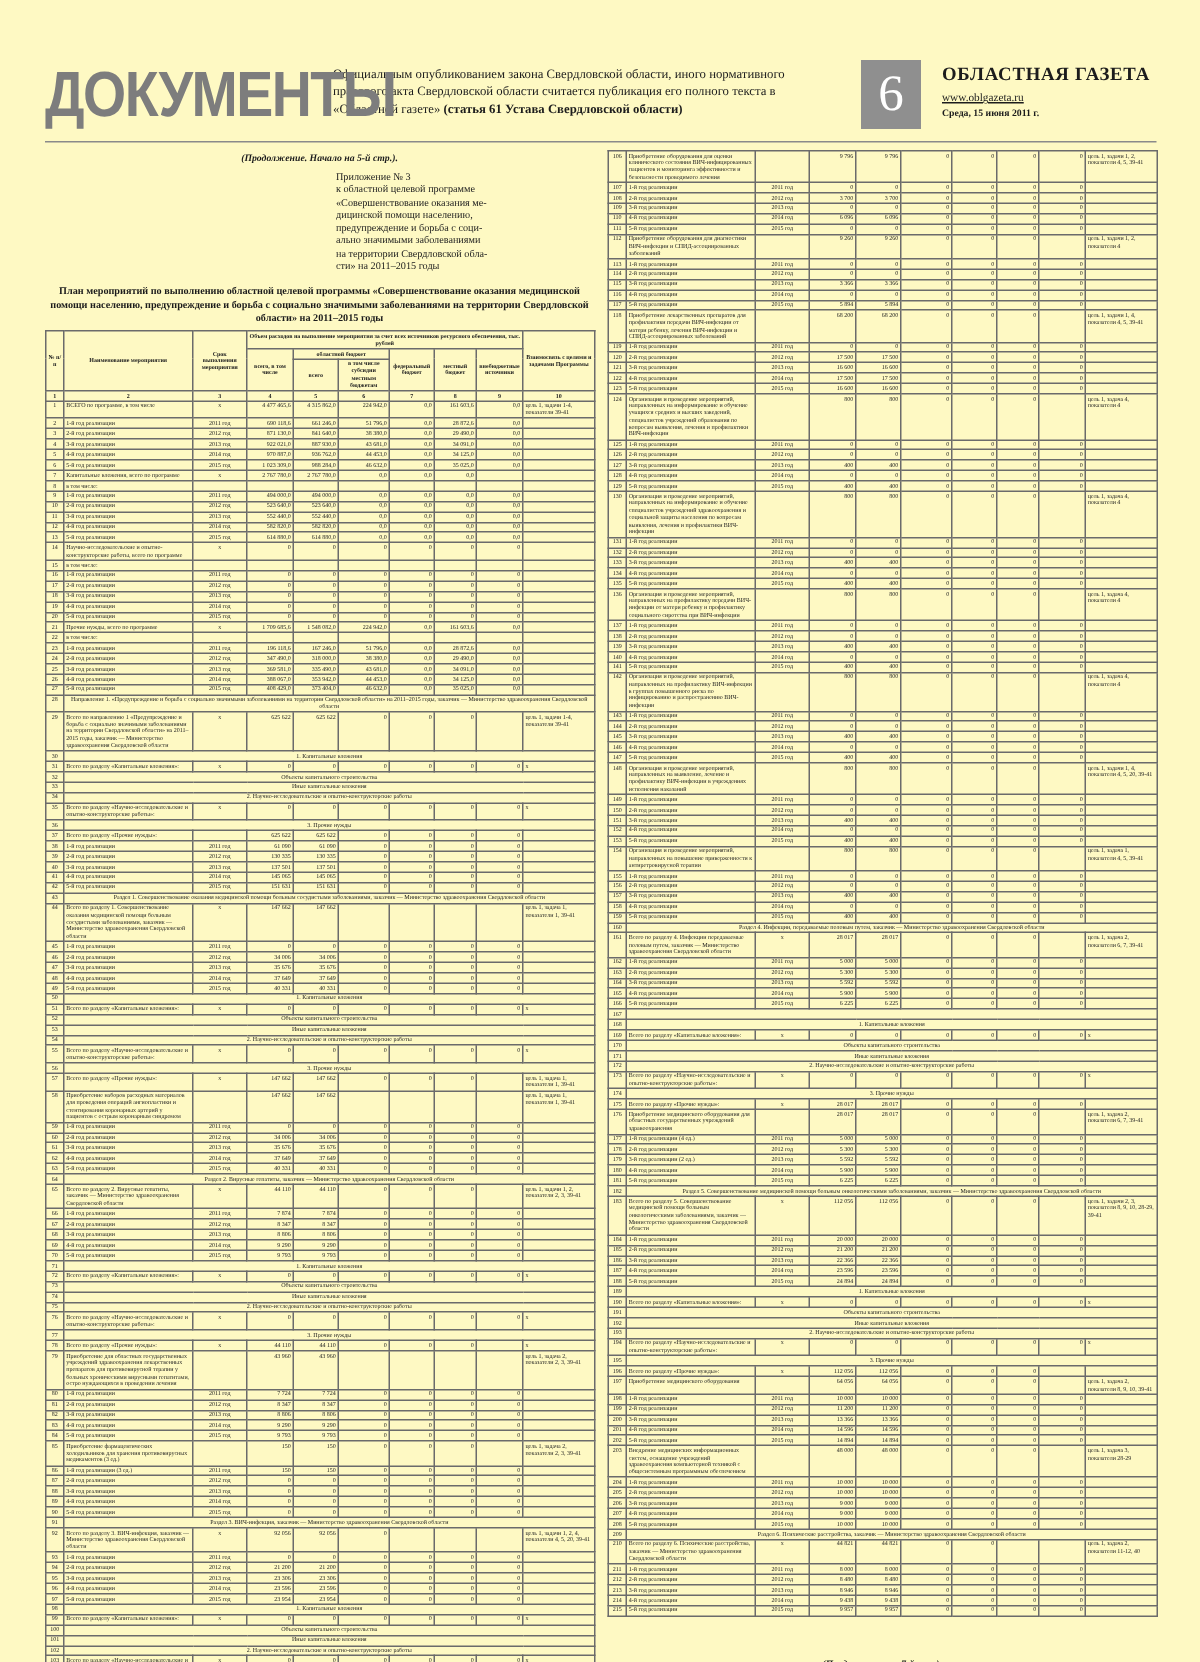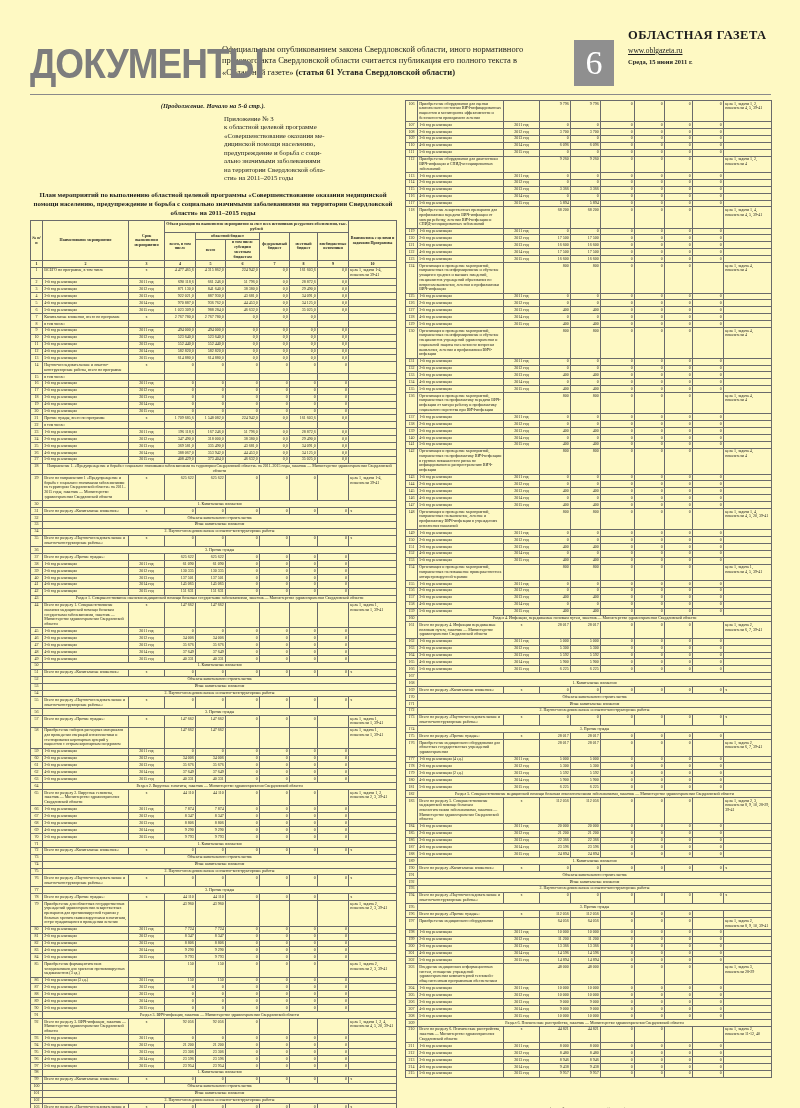--- a/index.html
+++ b/index.html
@@ -10,21 +10,21 @@
   
   .masthead{display:flex;align-items:flex-start;border-bottom:1px solid #8a8a8a;padding-bottom:8px;}
   .mh-title{font-family:"Liberation Sans",sans-serif;font-weight:bold;font-size:37px;
             color:#7d7d7d;letter-spacing:-1px;line-height:1;width:192px;margin-top:14px;
             transform:scaleY(1.15);transform-origin:top left;}
   .mh-note{width:322px;font-size:8.5px;line-height:1.35;margin-top:16px;padding-right:30px;}
   .mh-note b{font-weight:bold;}
   .mh-pagebox{width:40px;height:46px;background:#8f8f8f;color:#fff;font-size:34px;
               display:flex;align-items:center;justify-content:center;margin-top:12px;
               font-family:"Liberation Serif",serif;}
-  .mh-right{margin-left:14px;}
+  .mh-right{margin-left:14px;margin-top:14px;}
   .mh-paper{font-size:12.5px;font-weight:bold;letter-spacing:.5px;}
   .mh-url{font-size:7.5px;margin-top:3px;text-decoration:underline;}
   .mh-date{font-size:6.5px;font-weight:bold;margin-top:3px;}
 
   
   .cols{display:flex;gap:9px;margin-top:5px;align-items:flex-start;}
   .col{width:366px;}
 
   .cont-note{font-size:6.5px;font-weight:bold;font-style:italic;text-align:center;margin:2px 0 6px 0;}
   .annex{width:172px;margin-left:auto;font-size:6.8px;line-height:1.25;margin-bottom:8px;}

